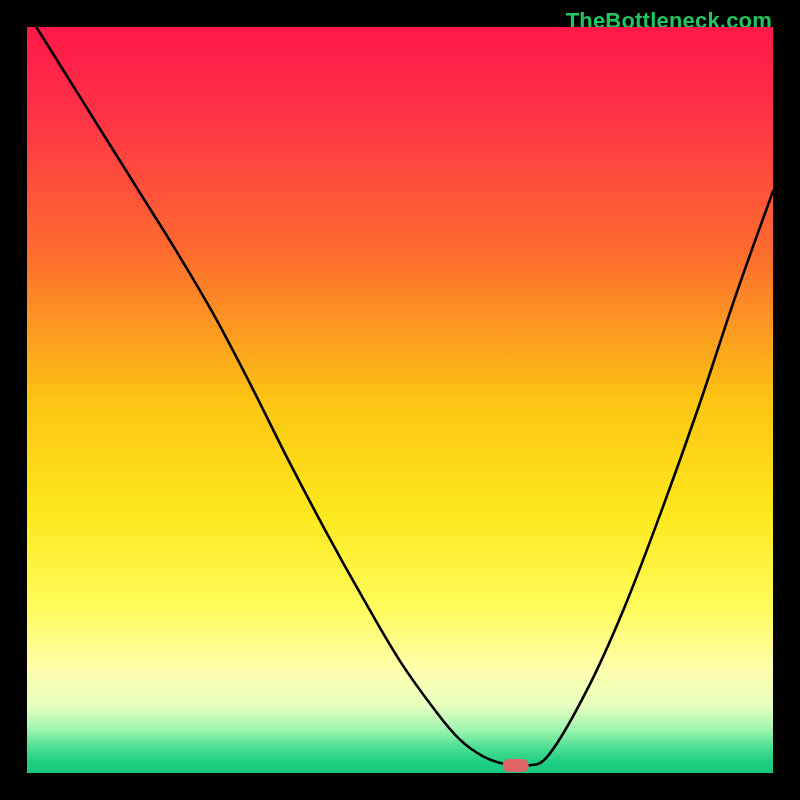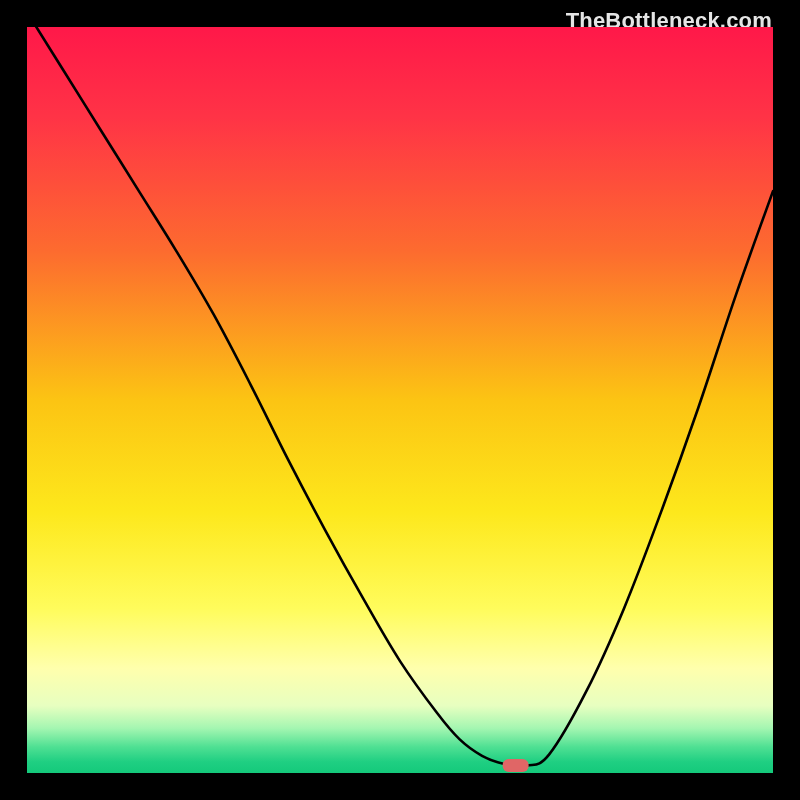--- a/index.html
+++ b/index.html
@@ -22,21 +22,21 @@
     width: 746px;
     height: 746px;
   }
   .watermark {
     position: absolute;
     top: 8px;
     right: 28px;
     font-family: Arial, Helvetica, sans-serif;
     font-size: 22px;
     font-weight: bold;
-    color: #e5e5e5;
+    color: #22c55e;
     letter-spacing: 0.2px;
   }
   svg {
     display: block;
   }
 </style>
 </head>
 <body>
 
 <div class="container">

